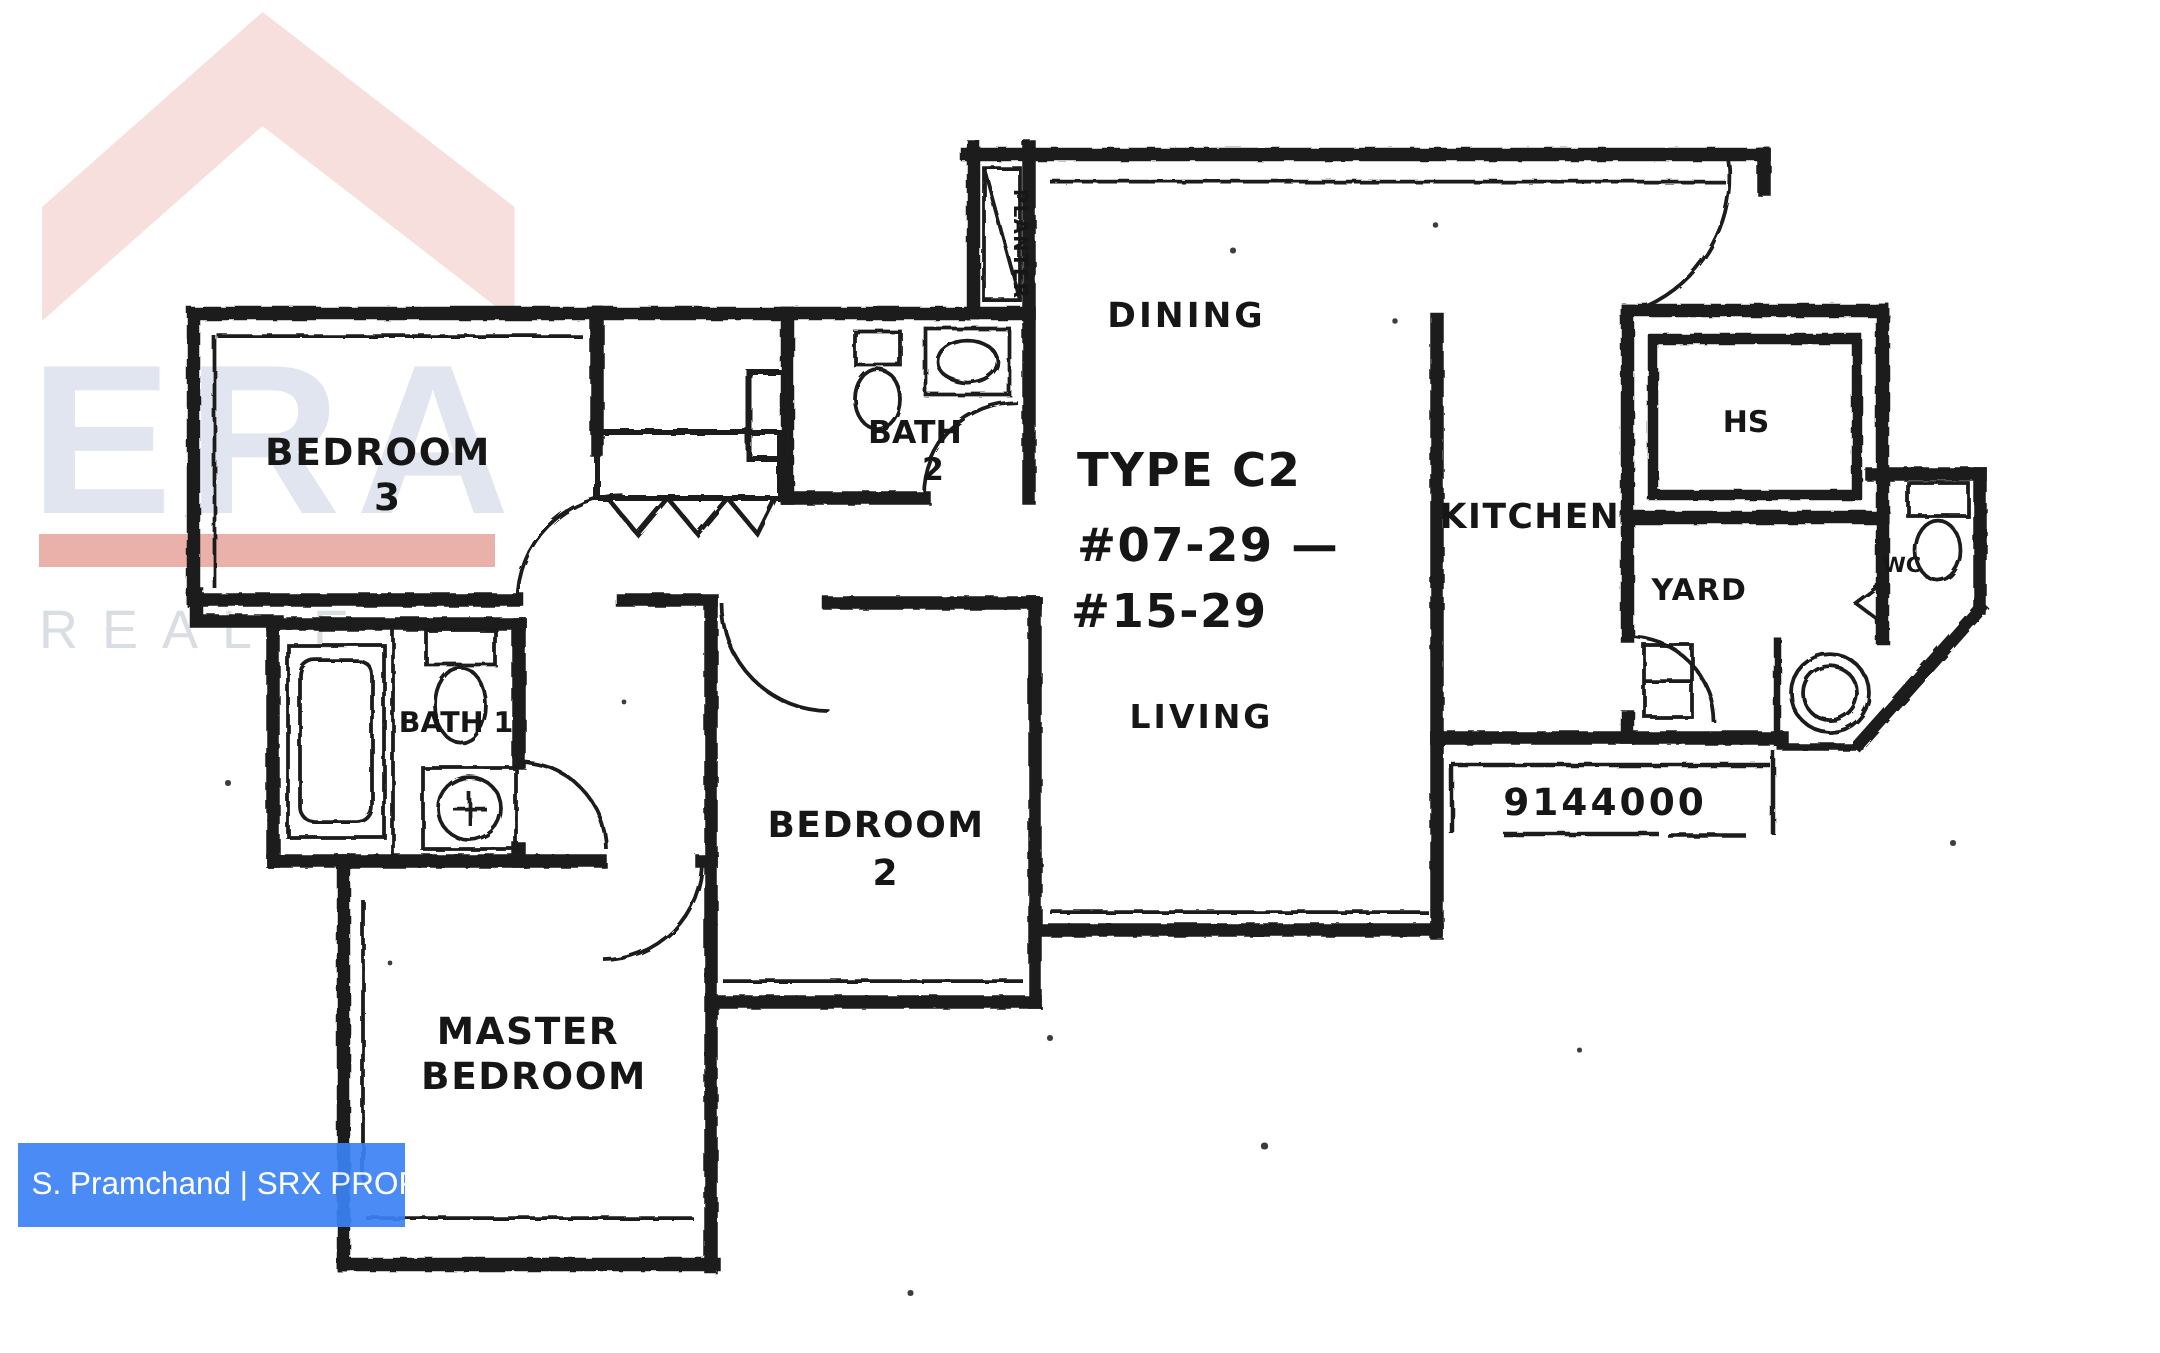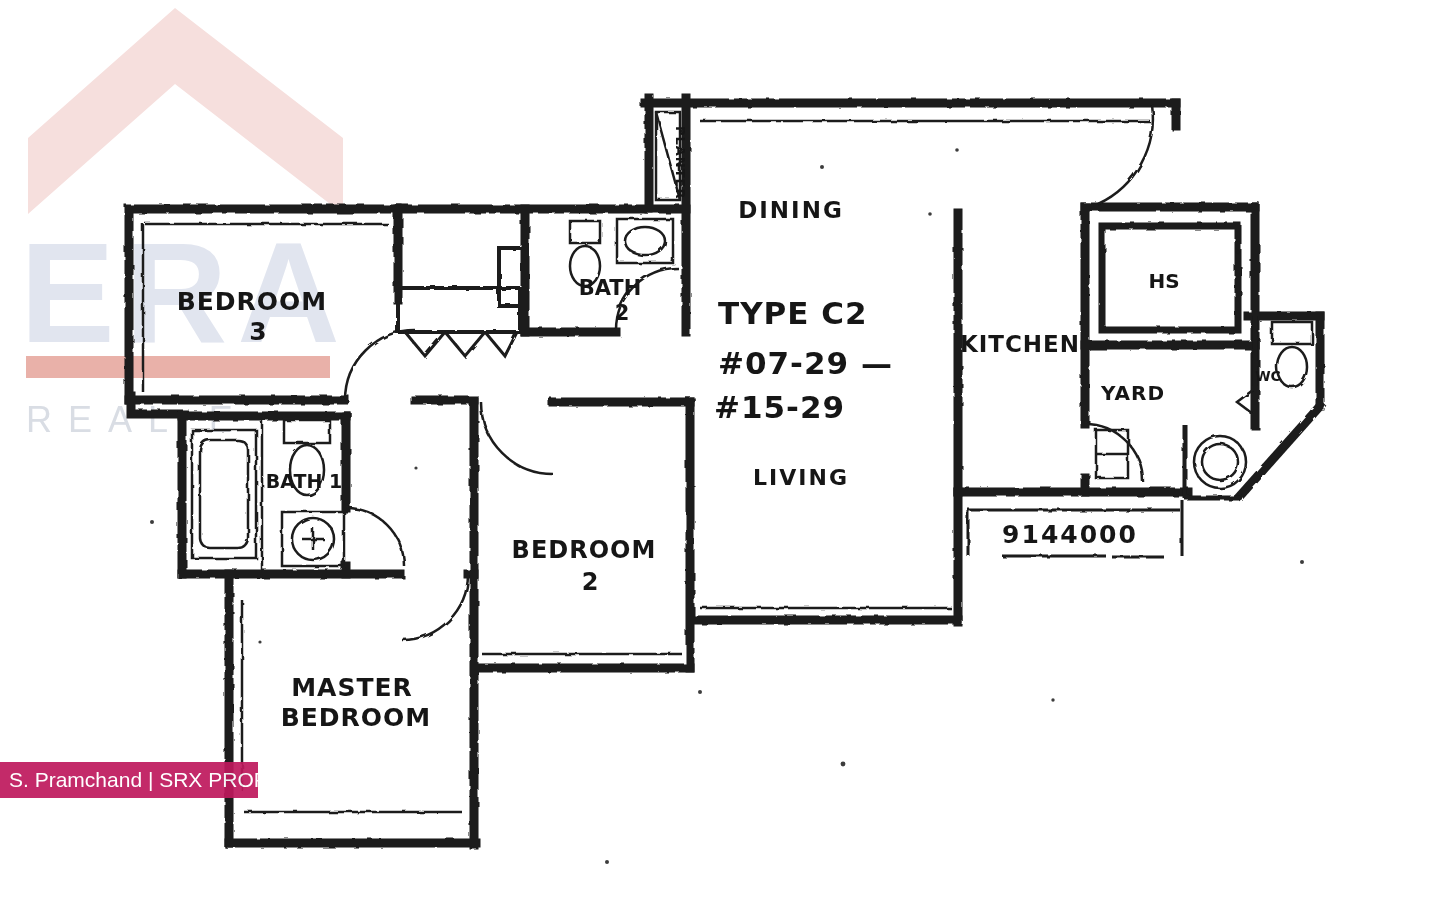--- a/index.html
+++ b/index.html
@@ -6,22 +6,22 @@
   .stage{position:relative;width:1440px;height:902px;background:#ffffff;overflow:hidden;
          font-family:"Liberation Sans",sans-serif;}
   svg{position:absolute;left:0;top:0;}
   .plan-labels text{
     font-family:"DejaVu Sans","Liberation Sans",sans-serif;
     font-weight:700;fill:#161616;
   }
   .wm-brand{font-family:"Liberation Sans",sans-serif;font-weight:700;letter-spacing:10px;}
   .wm-tag{font-family:"Liberation Sans",sans-serif;font-weight:400;letter-spacing:16px;}
   .credit-bar{
-    position:absolute;left:0;top:762px;width:258px;height:36px;
-    background:#be185d;opacity:0.92;display:flex;align-items:center;
+    position:absolute;left:12px;top:762px;width:258px;height:56px;
+    background:#3b82f6;opacity:0.92;display:flex;align-items:center;
   }
   .credit-bar span{color:#ffffff;font-size:21px;padding-left:9px;white-space:nowrap;
     font-family:"Liberation Sans",sans-serif;}
 </style>
 </head>
 <body>
 
 <div class="stage">
 
 <svg width="1440" height="902" viewBox="0 0 1440 902">

